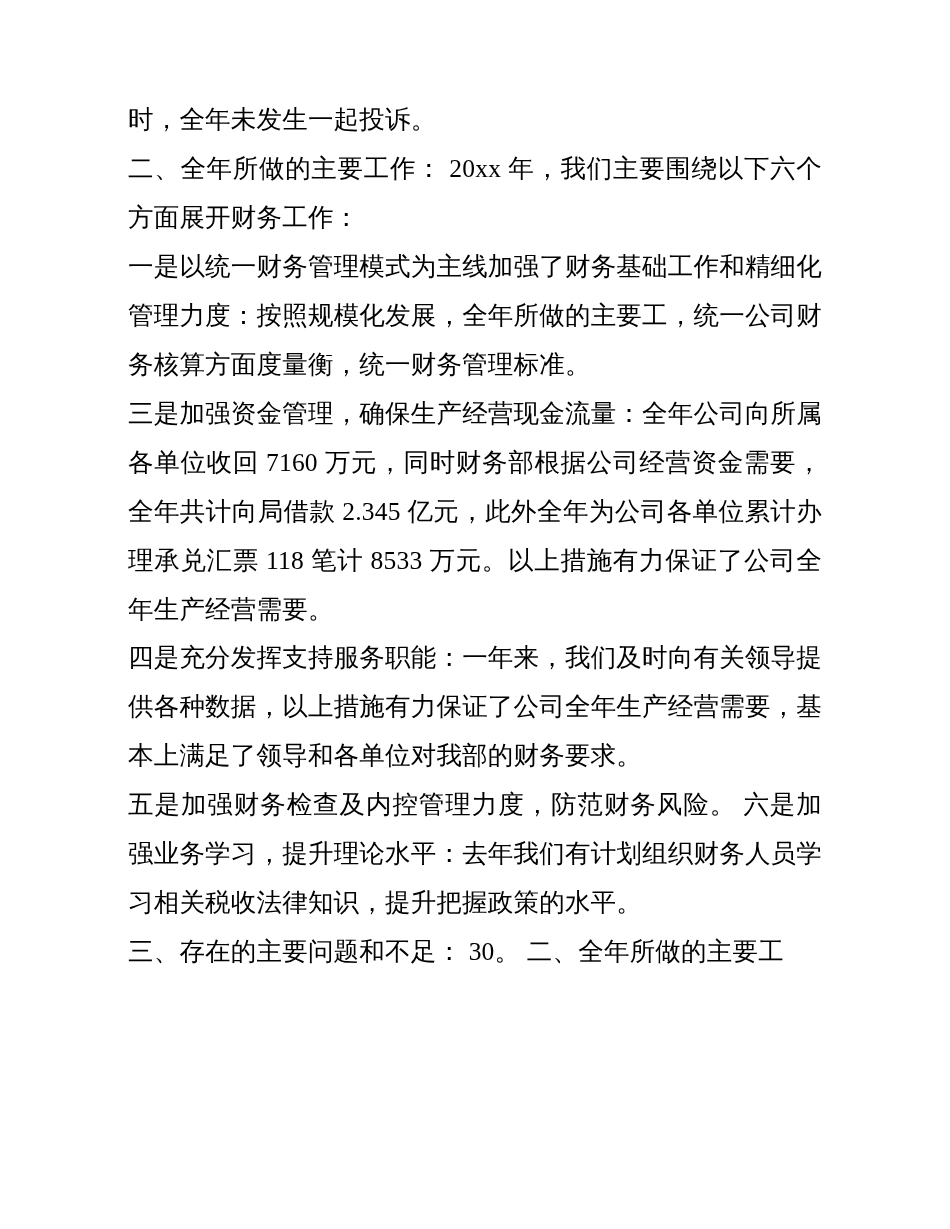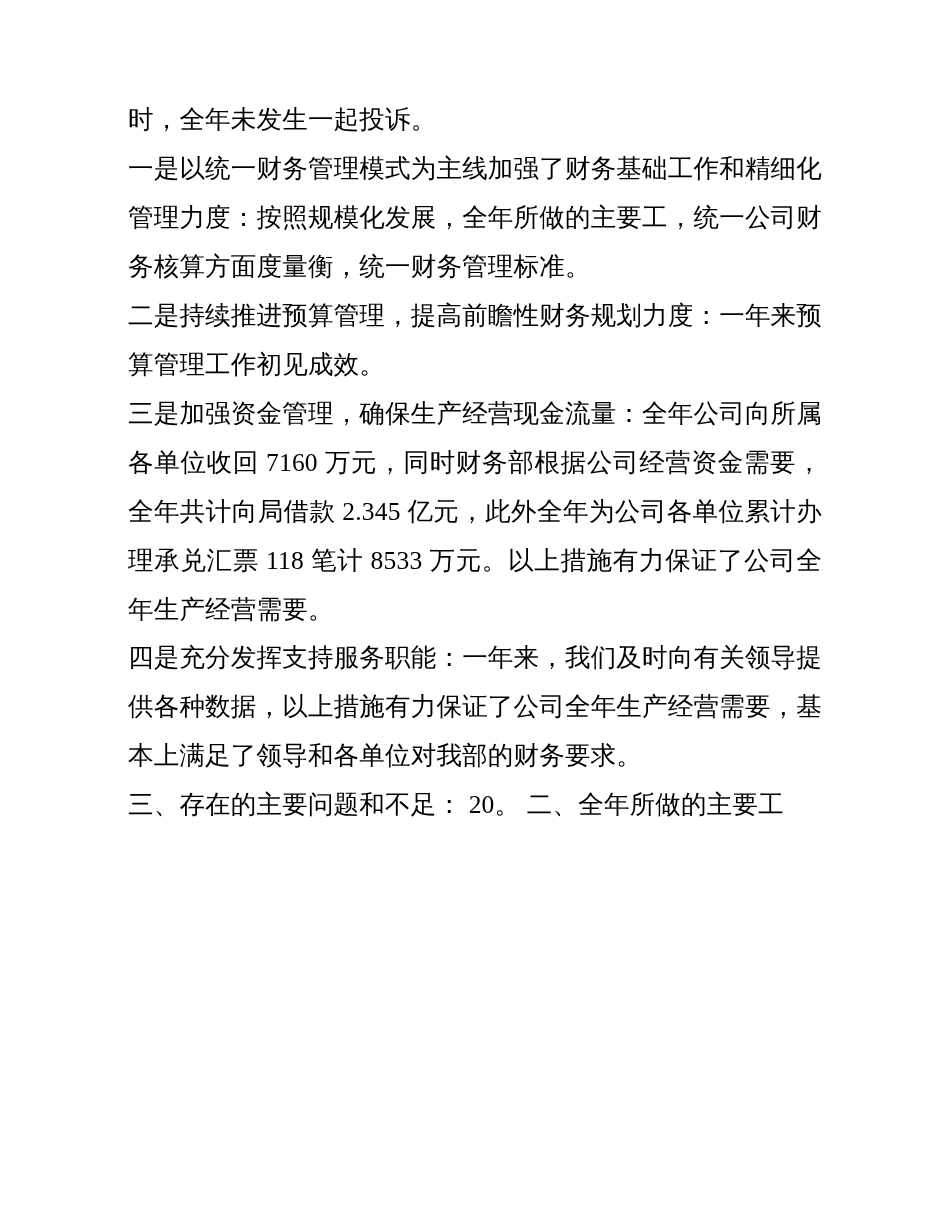--- a/index.html
+++ b/index.html
@@ -31,19 +31,20 @@
     white-space: normal;
     word-break: break-word;
   }
 </style>
 </head>
 <body>
 
 <div class="page">
   <div class="doc-body">
     <p class="para">时，全年未发生一起投诉。</p>
+    <p class="para">二、全年所做的主要工作： 20xx 年，我们主要围绕以下六个方面展开财务工作：</p>
     <p class="para">一是以统一财务管理模式为主线加强了财务基础工作和精细化管理力度：按照规模化发展，全年所做的主要工，统一公司财务核算方面度量衡，统一财务管理标准。</p>
-    <p class="para">二是持续推进预算管理，提高前瞻性财务规划力度：一年来预算管理工作初见成效。</p>
     <p class="para">三是加强资金管理，确保生产经营现金流量：全年公司向所属各单位收回 7160 万元，同时财务部根据公司经营资金需要，全年共计向局借款 2.345 亿元，此外全年为公司各单位累计办理承兑汇票 118 笔计 8533 万元。以上措施有力保证了公司全年生产经营需要。</p>
     <p class="para">四是充分发挥支持服务职能：一年来，我们及时向有关领导提供各种数据，以上措施有力保证了公司全年生产经营需要，基本上满足了领导和各单位对我部的财务要求。</p>
-    <p class="para">三、存在的主要问题和不足： 20。 二、全年所做的主要工</p>
+    <p class="para">五是加强财务检查及内控管理力度，防范财务风险。 六是加强业务学习，提升理论水平：去年我们有计划组织财务人员学习相关税收法律知识，提升把握政策的水平。</p>
+    <p class="para">三、存在的主要问题和不足： 30。 二、全年所做的主要工</p>
   </div>
 </div>
 
 </body></html>

